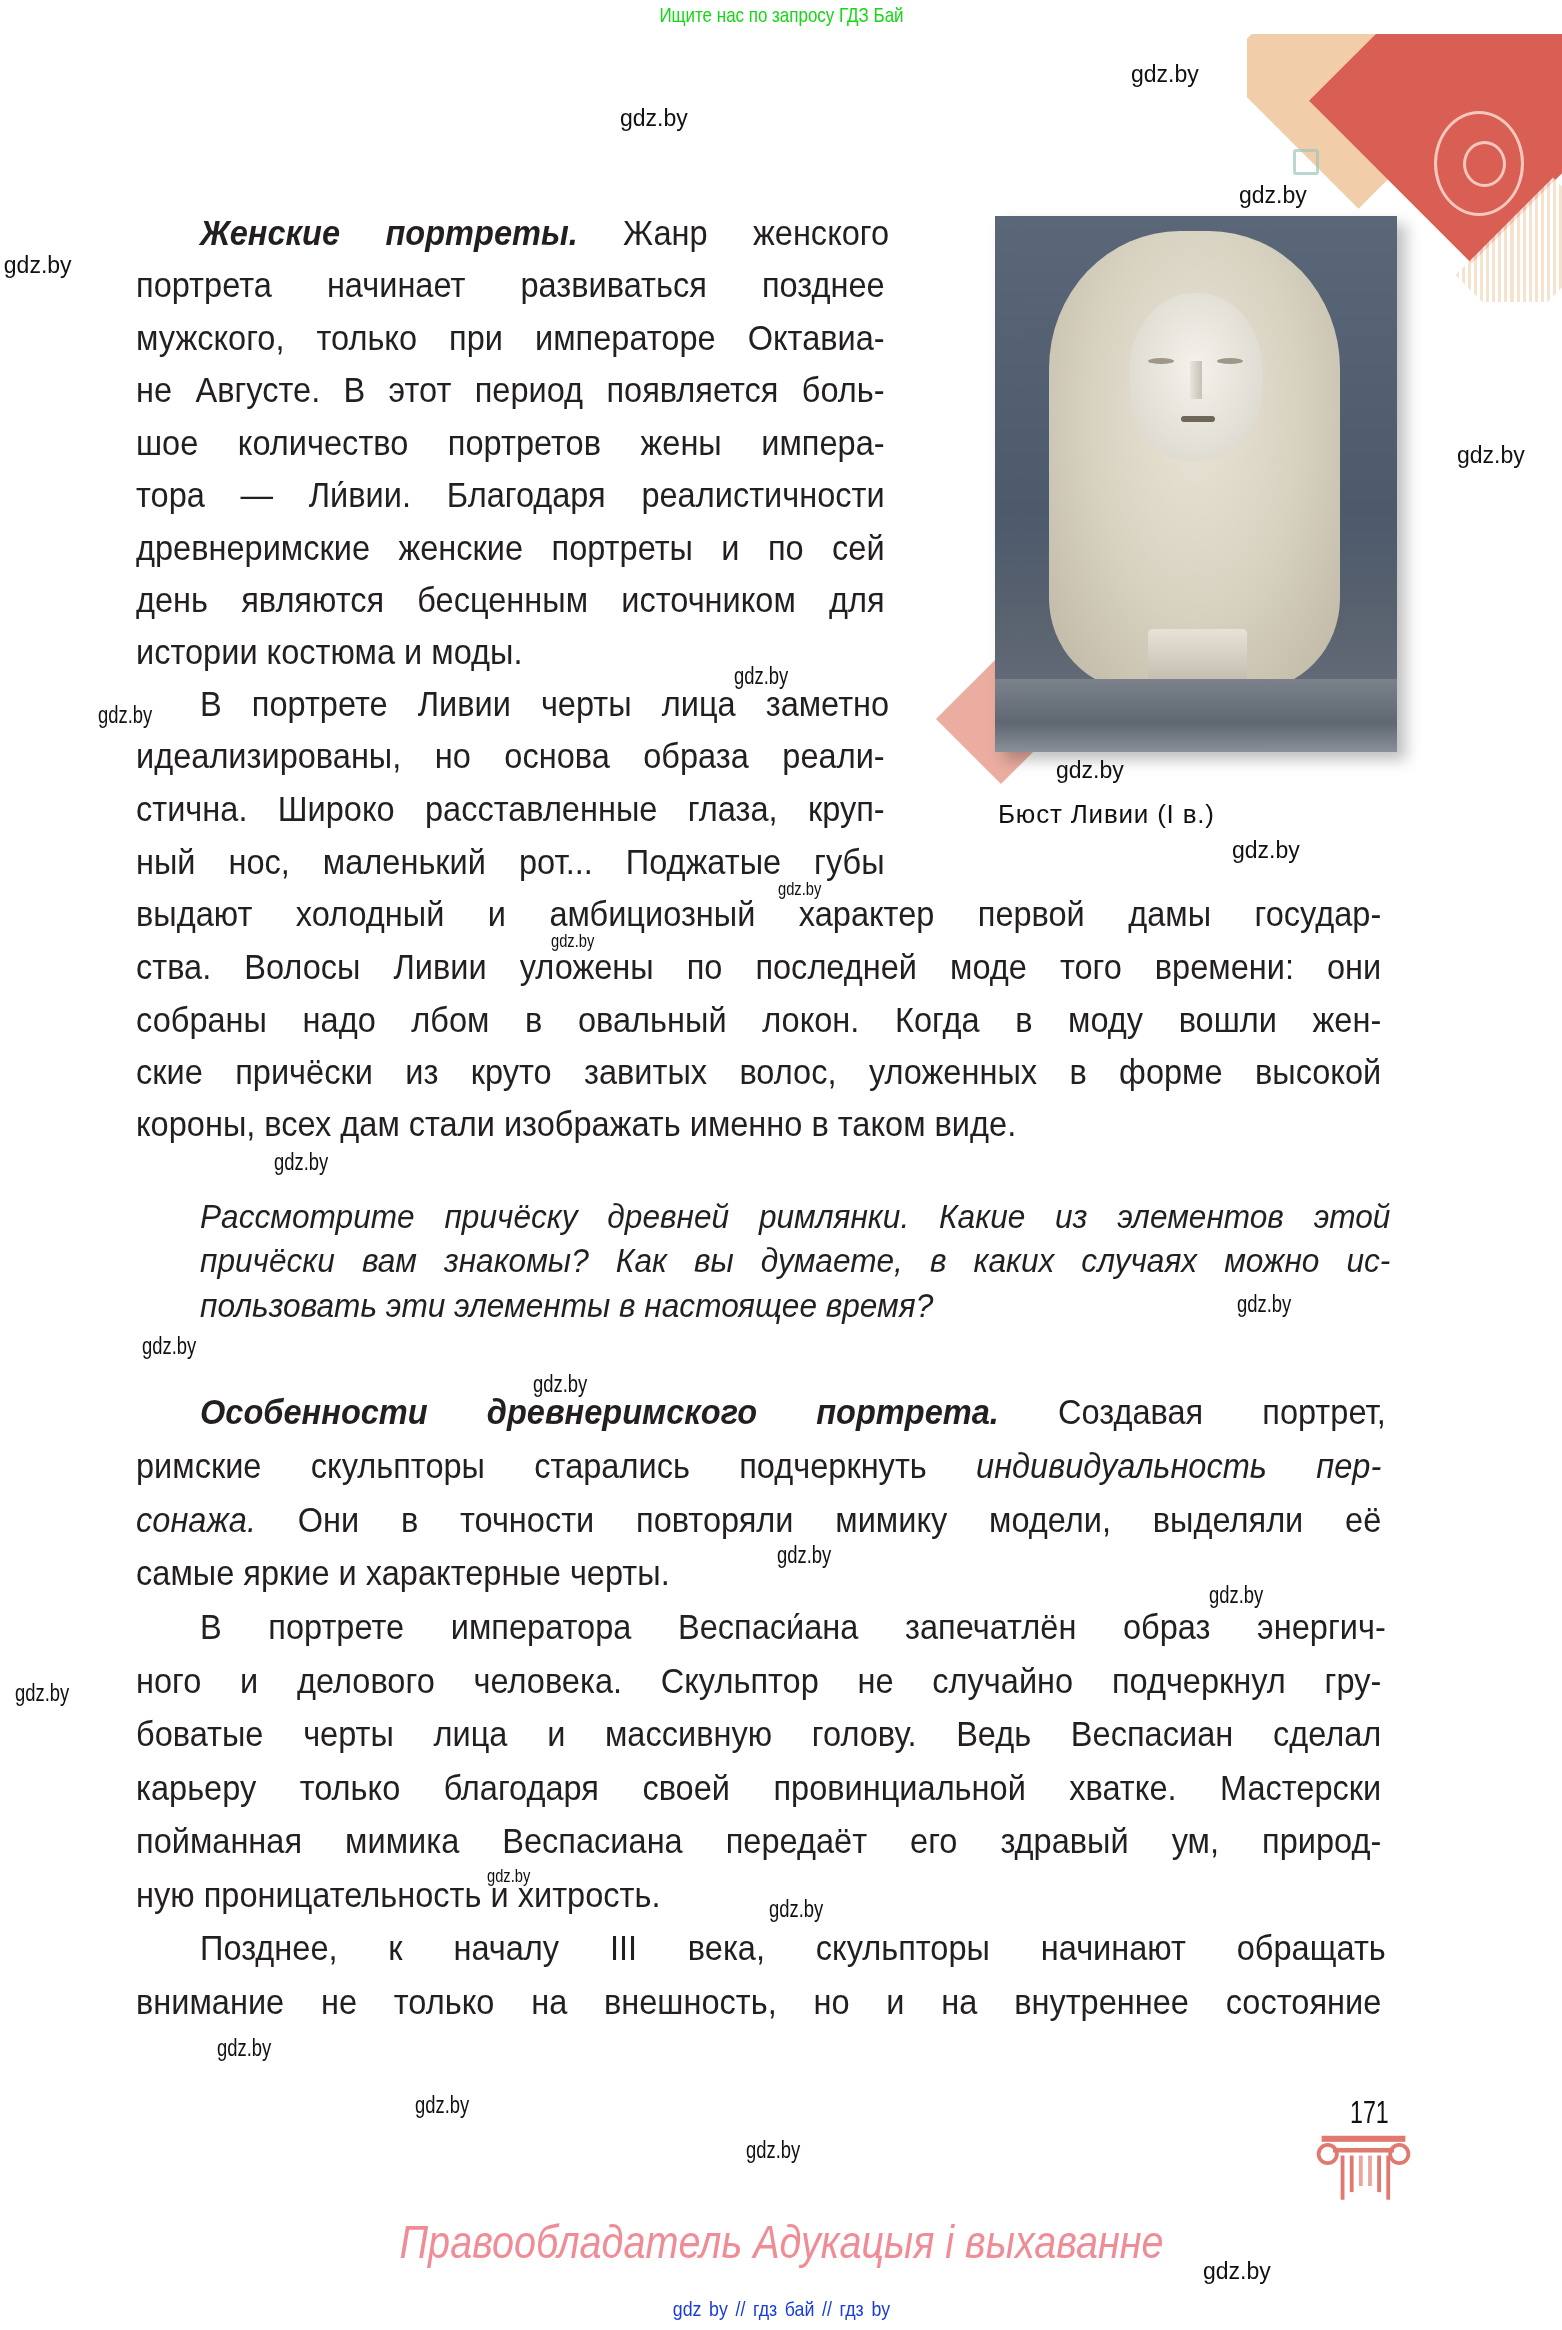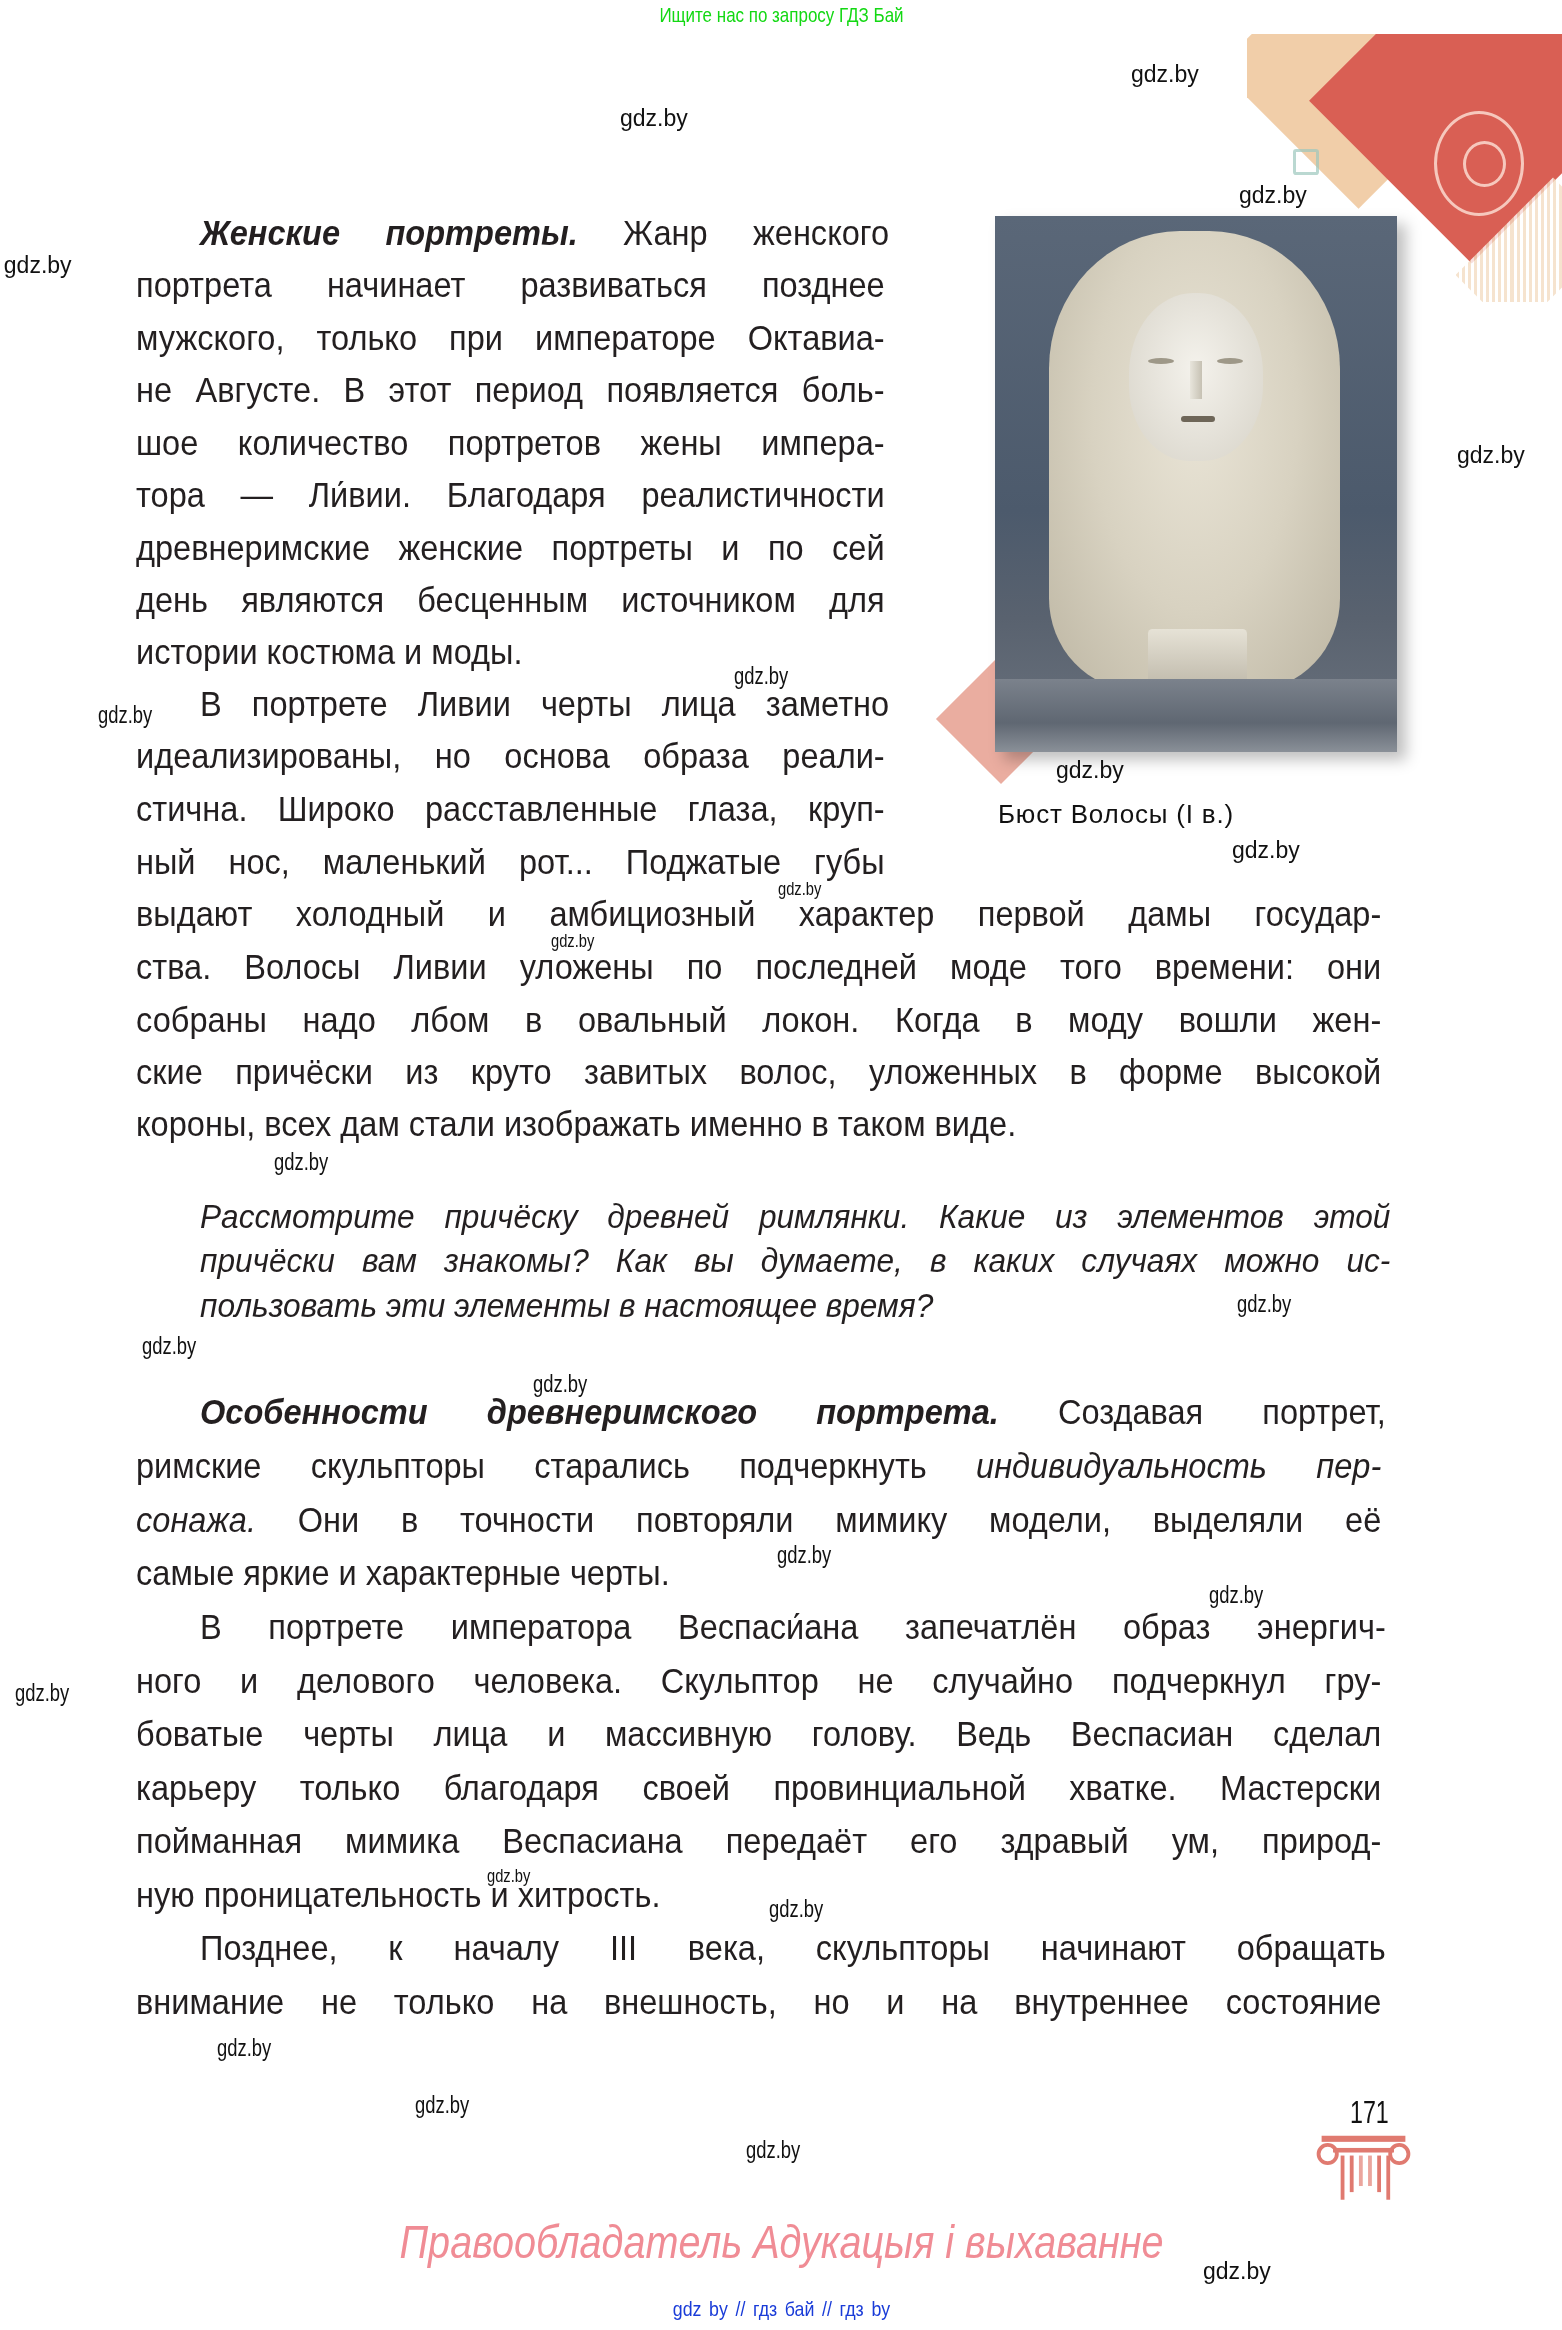--- a/index.html
+++ b/index.html
@@ -123,21 +123,21 @@
 <div class="photo">
   <div class="bust-veil"></div>
   <div class="face"></div>
   <div class="eye" style="left:153px;top:142px;"></div>
   <div class="eye" style="left:222px;top:142px;"></div>
   <div class="nose"></div>
   <div class="mouth"></div>
   <div class="base"></div>
   <div class="shelf"></div>
 </div>
-<div class="caption">Бюст Волосы (I в.)</div>
+<div class="caption">Бюст Ливии (I в.)</div>
 
 <div>
   <div class="line indent" style="top:682px;width:741px;">В портрете Ливии черты лица заметно</div>
   <div class="line" style="top:734px;">идеализированы, но основа образа реали-</div>
   <div class="line" style="top:787px;">стична. Широко расставленные глаза, круп-</div>
   <div class="line" style="top:840px;">ный нос, маленький рот... Поджатые губы</div>
   <div class="line full" style="top:892px;">выдают холодный и амбициозный характер первой дамы государ-</div>
   <div class="line full" style="top:945px;">ства. Волосы Ливии уложены по последней моде того времени: они</div>
   <div class="line full" style="top:998px;">собраны надо лбом в овальный локон. Когда в моду вошли жен-</div>
   <div class="line full" style="top:1050px;">ские причёски из круто завитых волос, уложенных в форме высокой</div>

